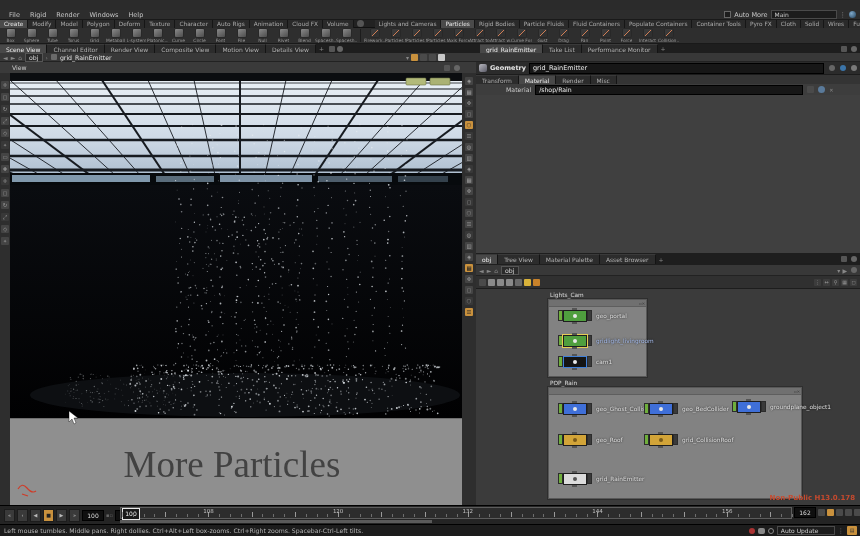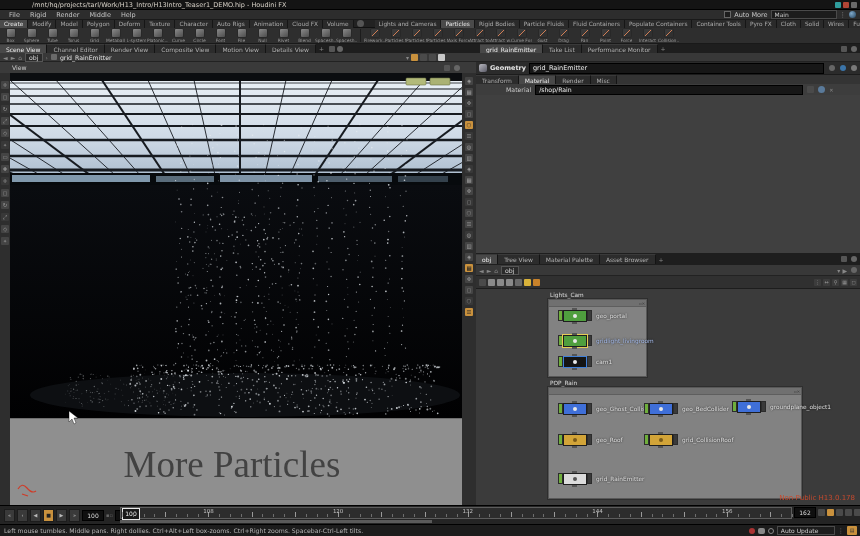--- a/index.html
+++ b/index.html
@@ -91,21 +91,21 @@
   .body.blue{background:#3f6fd8;}
   .body.orange{background:#d2a438;}
   .body.white{background:#dcdcdc;}
   .body.camera{background:#141414;border-color:#3f7fd8;}
   .node .dot{width:4px;height:4px;border-radius:50%;background:#e8e8e8;}
   .body.white .dot{background:#555;}
   .body.orange .dot{background:#7a5a18;}
   .node .nlabel{margin-left:4px;font-size:5.8px;color:#e2e2e2;white-space:nowrap;text-shadow:0 0 2px #000;}
   .node.sel .body{outline:1px solid #e5ce55;}
   .node.sel .nlabel{color:#a9bff0;}
-  #watermark{position:absolute;right:5px;bottom:3px;font-size:7px;font-weight:normal;}
+  #watermark{position:absolute;right:5px;bottom:3px;font-size:7px;font-weight:bold;}
   
   #timeline{top:505px;height:19px;background:#242424;border-top:1px solid #000;padding-left:4px;gap:2px;}
   .tbtn{width:9px;height:11px;background:#3a3a3a;border:1px solid #1c1c1c;color:#bbb;font-size:5px;line-height:11px;text-align:center;flex:none;}
   .tbtn.rec{background:#c9913d;color:#222;}
   .tfield{width:20px;height:9px;background:#0f0f0f;border:1px solid #000;color:#ddd;font-size:6px;line-height:9px;text-align:center;flex:none;}
   #ruler{position:absolute;left:120px;top:507px;width:672px;height:12px;background:#2c2c2c;border:1px solid #5c5c5c;box-sizing:border-box;}
   .tick{position:absolute;bottom:1px;width:1px;background:#808080;}
   .ticklabel{position:absolute;top:0px;font-size:5.5px;color:#c2c2c2;transform:translateX(-50%);}
   #framebox{position:absolute;left:1px;top:0px;width:16px;height:10px;background:#1a1a1a;border:1px solid #e8e8e8;color:#eee;font-size:6px;line-height:10px;text-align:center;}
   #cachebar{position:absolute;left:120px;top:520px;width:312px;height:3px;background:#5a5a5a;}
@@ -117,35 +117,27 @@
   .bubble{width:7px;height:6px;border-radius:2px;background:#888;}
   .circ{width:6px;height:6px;border-radius:50%;border:1px solid #888;box-sizing:border-box;}
   .binbtn{width:10px;height:9px;background:#c9913d;border-radius:1px;color:#333;font-size:5px;line-height:9px;text-align:center;}
   svg text{font-family:"Liberation Serif","DejaVu Serif",serif;}
 </style>
 </head>
 <body>
 
 <div id="app">
 
-  <div class="row" id="titlebar">
-    <span>/mnt/hq/projects/tarl/Work/H13_Intro/H13Intro_Teaser1_DEMO.hip - Houdini FX</span>
-    <span class="wctl">
-      <span class="wbtn" style="background:#2f9c9c"></span>
-      <span class="wbtn" style="background:#b04535"></span>
-      <span class="wbtn" style="background:#6a6a6a"></span>
-    </span>
-  </div>
 
   <div class="row" id="menubar">
     <span id="menu-items" style="display:flex">
         <span class="menu-item">File</span>
         <span class="menu-item">Rigid</span>
         <span class="menu-item">Render</span>
-        <span class="menu-item">Middle</span>
+        <span class="menu-item">Windows</span>
         <span class="menu-item">Help</span>
       </span>
     <span class="right">
       <span class="chk"></span>
       <span>Auto More</span>
       <span class="dropfield">Main</span>
       <span style="color:#888">⋮</span>
       <span class="globe"></span>
     </span>
   </div>

